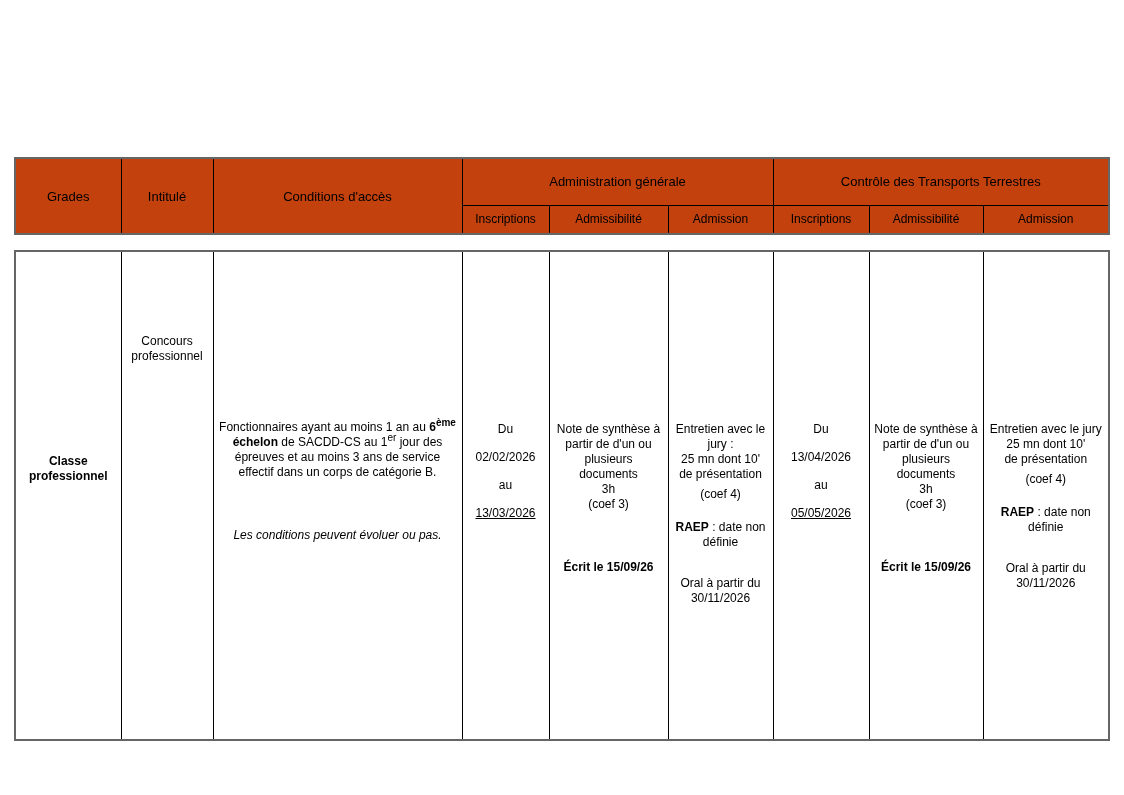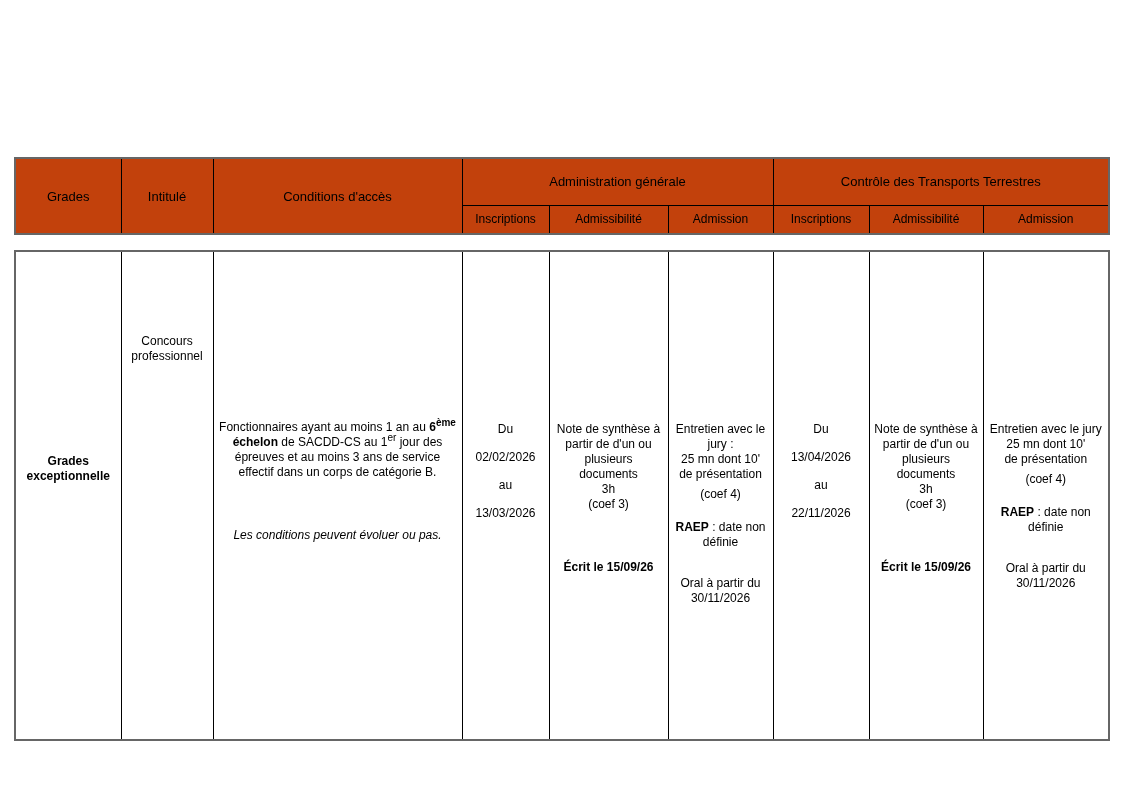--- a/index.html
+++ b/index.html
@@ -33,21 +33,21 @@
   table.body-tbl{top:250px;height:491px;background:#fff;}
   .body-tbl td{
     font-size:12px;line-height:1.25;
     vertical-align:top;
     padding-top:170px;
   }
   td.cell-name{padding-top:202px;font-weight:bold;}
   td.cell-intitule{padding-top:82px;}
   .cond-note{font-style:italic;margin-top:48px;}
   .insc-line{margin-bottom:13px;text-align:center;}
-  .insc-line:last-child{margin-bottom:0;}
+  .insc-line:last-child{margin-bottom:0;text-decoration:underline;}
   .exam{margin-top:48px;font-weight:bold;}
   .coef{margin-top:5px;}
   .raep{margin-top:18px;text-align:center;}
   .oral{margin-top:26px;font-weight:normal;}
   b,.bold{font-weight:bold;}
   sup{font-size:10px;line-height:0;vertical-align:super;}
 </style>
 </head>
 <body>
 
@@ -93,21 +93,21 @@
         <col style="width:119px">
         <col style="width:105px">
       <col style="width:96px">
         <col style="width:114px">
         <col style="width:126px">
     </colgroup>
     <tbody>
         <tr>
 
       <td class="cell-name">
-        <div>Grades exceptionnelle</div>
+        <div>Classe professionnel</div>
       </td>
 
       <td class="cell-intitule">
         <div>Concours professionnel</div>
       </td>
 
       <td style="padding-top:168px;">
         <div><span>Fonctionnaires ayant au moins 1 an au </span><b><span>6</span><sup>ème</sup><span> échelon</span></b><span> de SACDD-CS au 1</span><sup>er</sup><span> jour des épreuves et au moins 3 ans de service effectif dans un corps de catégorie B.</span></div>
         <div class="cond-note">Les conditions peuvent évoluer ou pas.</div>
       </td>
@@ -132,21 +132,21 @@
         <div>de présentation</div>
         <div class="coef">(coef 4)</div>
         <div class="raep"><b>RAEP</b><span> : date non définie</span></div>
         <div class="oral">Oral à partir du 30/11/2026</div>
       </td>
 
       <td>
         <div class="insc-line">Du</div>
         <div class="insc-line">13/04/2026</div>
         <div class="insc-line">au</div>
-        <div class="insc-line">22/11/2026</div>
+        <div class="insc-line">05/05/2026</div>
       </td>
 
       <td>
         <div>Note de synthèse à partir de d'un ou plusieurs documents</div>
         <div>3h</div>
         <div>(coef 3)</div>
         <div class="exam">Écrit le 15/09/26</div>
       </td>
 
       <td>

